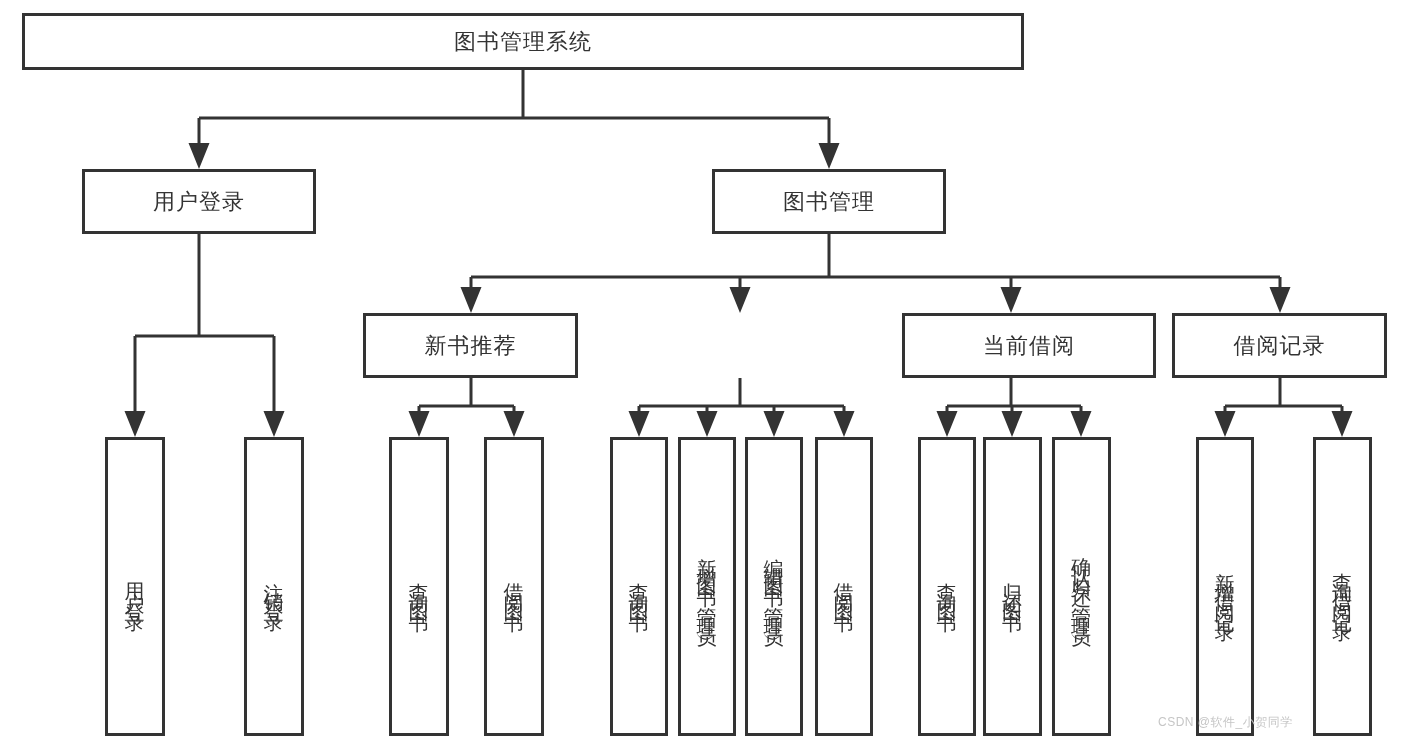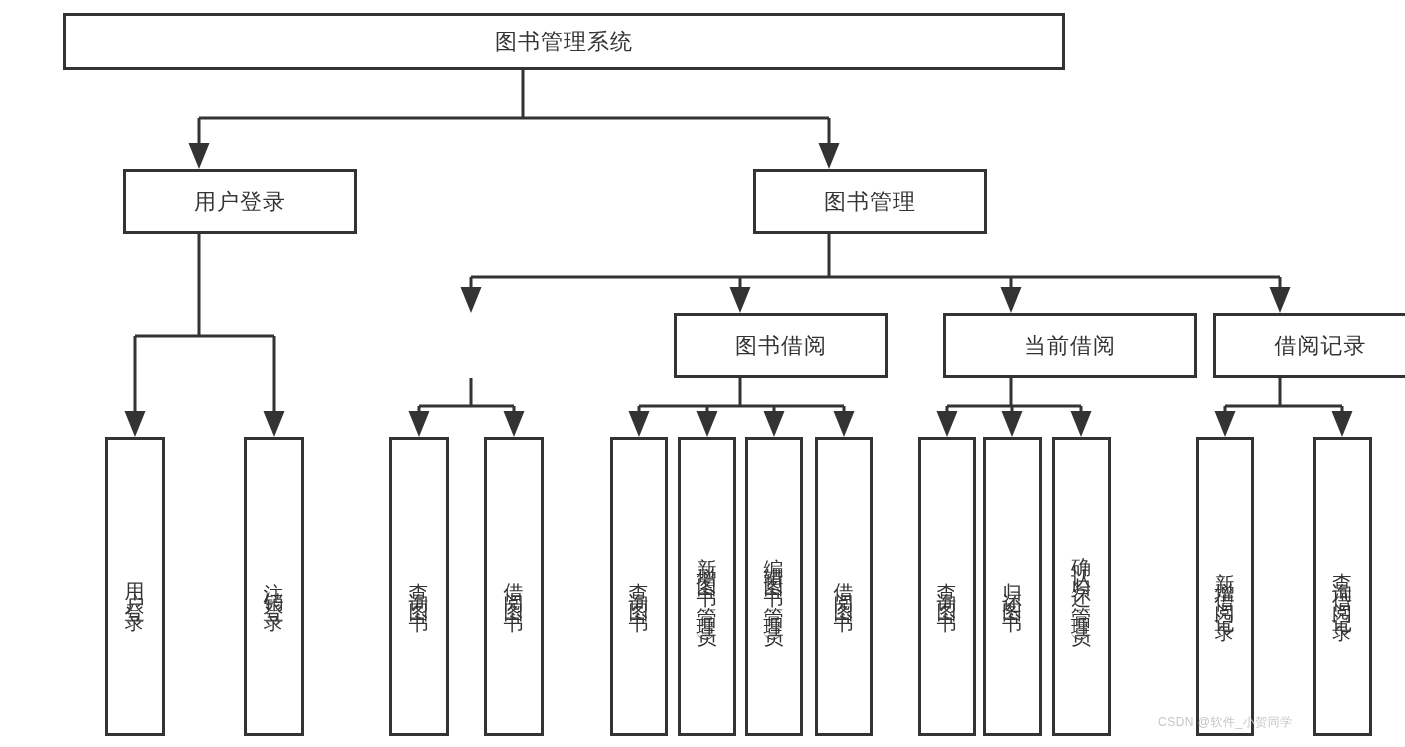--- a/index.html
+++ b/index.html
@@ -17,21 +17,20 @@
   .box{
     position:absolute;
     box-sizing:border-box;
     border:3px solid var(--color-line,#333333);
     background:#ffffff;
     display:flex;align-items:center;justify-content:center;
     font-size:22px;
     letter-spacing:1px;
     line-height:1;
     white-space:nowrap;
-    margin-left:41px;
   }
   .leaf{
     position:absolute;
     box-sizing:border-box;
     border:3px solid var(--color-line,#333333);
     background:#ffffff;
     top:437px;height:299px;
     display:flex;align-items:center;justify-content:center;
     writing-mode:vertical-rl;
     text-orientation:mixed;
@@ -75,21 +74,21 @@
       M936.5 411 h21 L947 437 Z  M1001.5 411 h21 L1012 437 Z
       M1070.5 411 h21 L1081 437 Z  M1214.5 411 h21 L1225 437 Z
       M1331.5 411 h21 L1342 437 Z"></path>
   </svg>
 
   <div class="box" style="left:22px;top:13px;width:1002px;height:57px;">图书管理系统</div>
 
   <div class="box" style="left:82px;top:169px;width:234px;height:65px;">用户登录</div>
   <div class="box" style="left:712px;top:169px;width:234px;height:65px;text-align:right;">图书管理</div>
 
-  <div class="box" style="left:633px;top:313px;width:214px;height:65px;">图书借阅</div>
+  <div class="box" style="left:363px;top:313px;width:215px;height:65px;">新书推荐</div>
   <div class="box" style="left:902px;top:313px;width:254px;height:65px;">当前借阅</div>
   <div class="box" style="left:1172px;top:313px;width:215px;height:65px;">借阅记录</div>
 
   <div class="leaf" style="left:105px;width:60px;">用户登录</div>
   <div class="leaf" style="left:244px;width:60px;">注销登录</div>
 
   <div class="leaf" style="left:389px;width:60px;">查询图书</div>
   <div class="leaf" style="left:484px;width:60px;">借阅图书</div>
 
   <div class="leaf" style="left:610px;width:58px;">查询图书</div>

